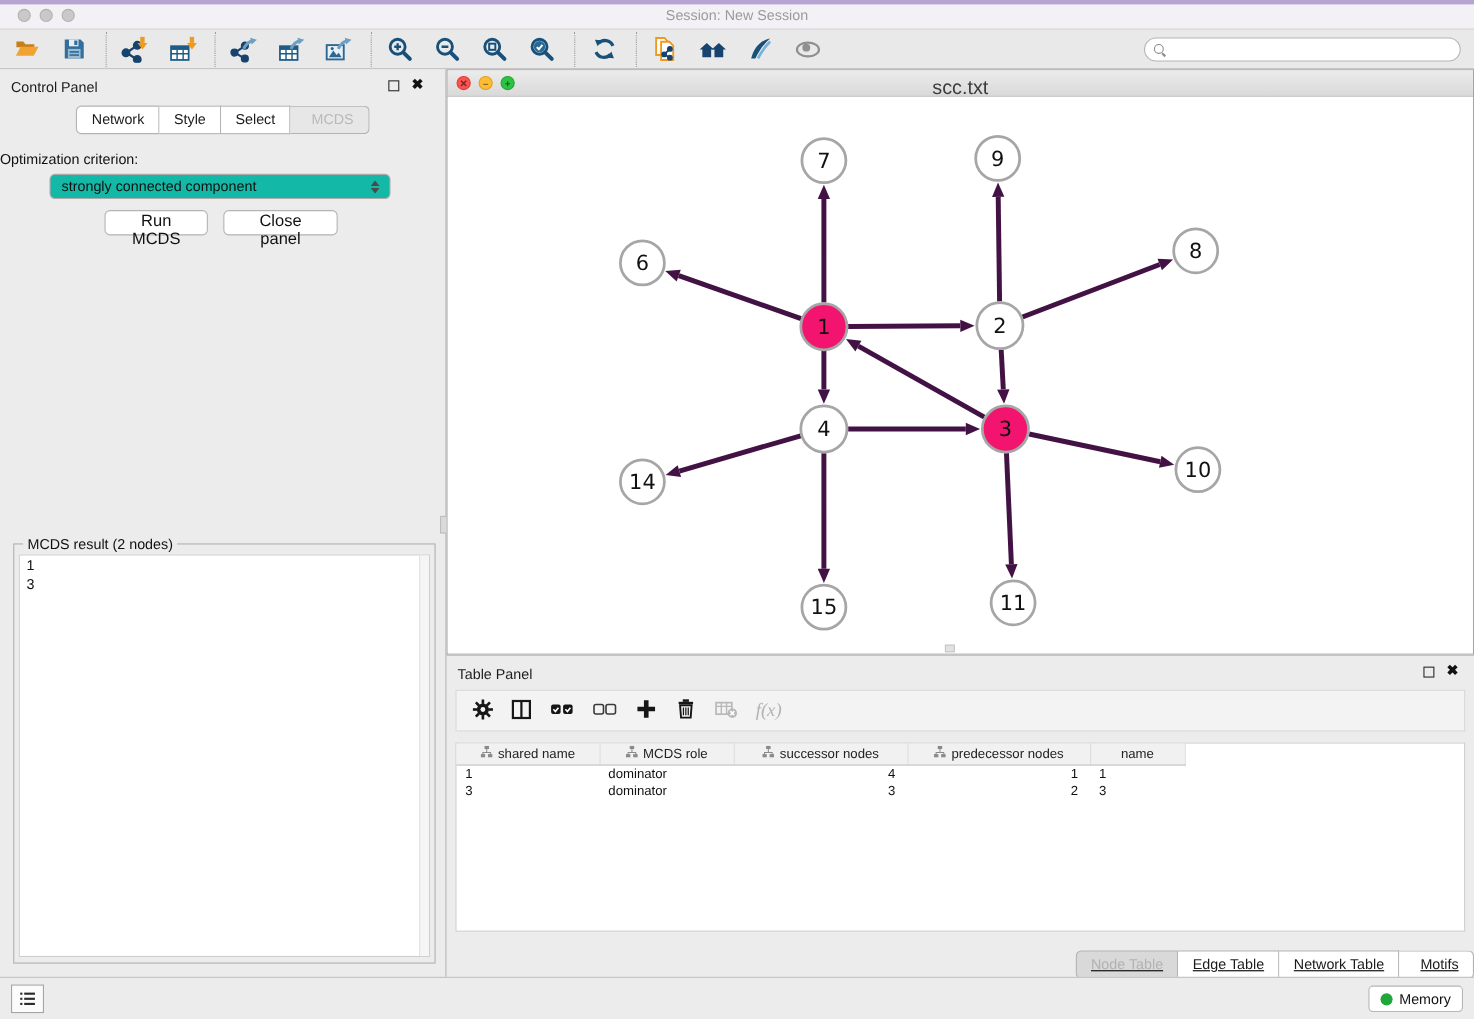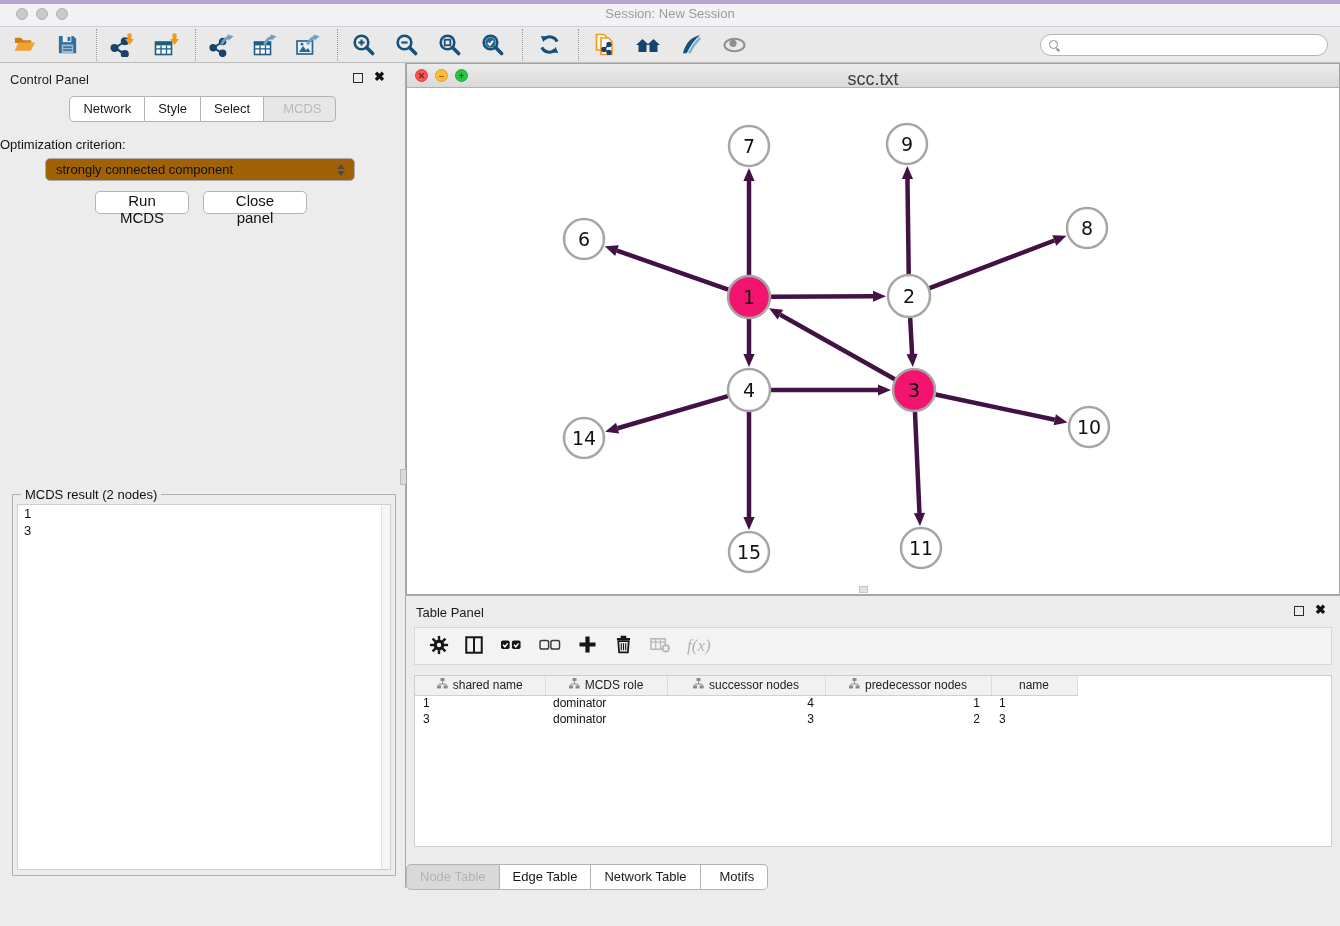--- a/index.html
+++ b/index.html
@@ -40,21 +40,21 @@
 
   .seg { display:flex; }
   .seg .tab { background:#fff; border:1px solid #b3b3b3; border-left:none; padding:4px 13px 5px;
     font-size:13px; color:#1a1a1a; cursor:default; }
   .seg .tab:first-child { border-left:1px solid #b3b3b3; border-radius:5px 0 0 5px; }
   .seg .tab:last-child { border-radius:0 5px 5px 0;padding-left:19px; }
   .seg .tab.sel { background:#e7e7e7; color:#b9b9b9; }
   .cp-tabs { position:absolute; left:0; top:33px; width:100%; display:flex; justify-content:center; }
 
   .opt-label { position:absolute; left:0; top:74px; width:100%; text-align:left; font-size:13px; color:#111; }
-  .dropdown { position:absolute; left:45px; top:95px; width:310px; height:23px; background:#a16207;
+  .dropdown { position:absolute; left:45px; top:95px; width:310px; height:23px; background:#14b8a6;
     border:1px solid #ababab; border-radius:5px; display:flex; align-items:center; padding-left:10px; font-size:13px; color:#111; }
   .stepper { position:absolute; right:7px; top:3px; width:12px; height:16px; display:flex; flex-direction:column;
     align-items:center; justify-content:center; gap:2px; }
   .stepper .up { width:0; height:0; border-left:4px solid transparent; border-right:4px solid transparent; border-bottom:5px solid #4a4a4a; }
   .stepper .dn { width:0; height:0; border-left:4px solid transparent; border-right:4px solid transparent; border-top:5px solid #4a4a4a; }
   .cp-btn { position:absolute; top:128px; height:23px; background:#fff; border:1px solid #b4b4b4;
     border-radius:5px; font-size:15px; color:#111; font-family:"Liberation Sans",sans-serif; padding:0 14px; cursor:default; }
   .run-btn { left:95px; width:94px; }
   .closep-btn { left:203px; width:104px; }
 
@@ -87,21 +87,21 @@
   .tp-btn { background:none; border:none; display:flex; align-items:center; cursor:default; }
   .fx-glyph { font-family:"Liberation Serif", serif; font-style:italic; font-size:17px; color:#b2b2b2; }
   .node-table { position:absolute; left:8px; top:79px; right:8px; height:172px; background:#fff; border:1px solid #cdcdcd; }
   table.nt { border-collapse:collapse; table-layout:fixed; }
   .nt th { height:19px; background:#f1f1f1; border-right:1px solid #dcdcdc; border-bottom:1px solid #cfcfcf;
     font-size:12px; font-weight:normal; color:#222; }
   .nt th .hwrap { display:flex; align-items:center; justify-content:center; gap:5px; }
   .nt td { height:16px; font-size:12px; color:#111; padding:0; }
   .nt td.al { text-align:left; padding-left:8px; }
   .nt td.ar { text-align:right; padding-right:11px; }
-  .tp-tabs { position:absolute; left:0; right:0; top:268px; display:flex; justify-content:flex-start; }
+  .tp-tabs { position:absolute; left:0; right:0; top:268px; display:flex; justify-content:flex-end;text-decoration:underline; }
   .tp-tabs .tab.sel { background:#d9d9d9; color:#b2b2b2; }
 
   
   .statusbar { position:absolute; left:0; top:888px; width:1340px; height:38px; background:#ececec; border-top:1px solid #c2c2c2; }
   .list-btn { position:absolute; left:10px; top:6px; width:30px; height:26px; background:#fbfbfb;
     border:1px solid #a5a5a5; display:flex; align-items:center; justify-content:center; }
   .memory-btn { position:absolute; right:10px; top:7px; height:24px; background:#fff; border:1px solid #b7b7b7;
     border-radius:4px; display:flex; align-items:center; gap:6px; padding:0 10px; font-size:13px; color:#111; }
   .mem-dot { width:11px; height:11px; border-radius:50%; background:#1da939; }
 </style>
@@ -625,14 +625,32 @@
     <div class="tp-tabs" id="tp-tabs">
         <div class="seg">
           <button class="tab sel">Node Table</button>
           <button class="tab">Edge Table</button>
           <button class="tab">Network Table</button>
           <button class="tab">Motifs</button>
         </div>
       </div>
   </div>
 
+  <div class="statusbar">
+    <button class="list-btn">
+      <svg viewBox="0 0 24 24" width="18" height="18">
+        <g fill="#2a2a2a">
+          <rect x="8" y="4.5" width="13" height="2.6"></rect>
+            <rect x="8" y="10.7" width="13" height="2.6"></rect>
+            <rect x="8" y="16.9" width="13" height="2.6"></rect>
+          <rect x="3.2" y="4.5" width="2.6" height="2.6"></rect>
+            <rect x="3.2" y="10.7" width="2.6" height="2.6"></rect>
+            <rect x="3.2" y="16.9" width="2.6" height="2.6"></rect>
+        </g>
+      </svg>
+    </button>
+    <button class="memory-btn">
+      <span class="mem-dot"></span>
+      <span>Memory</span>
+    </button>
+  </div>
 
 </div>
 
 </body></html>

